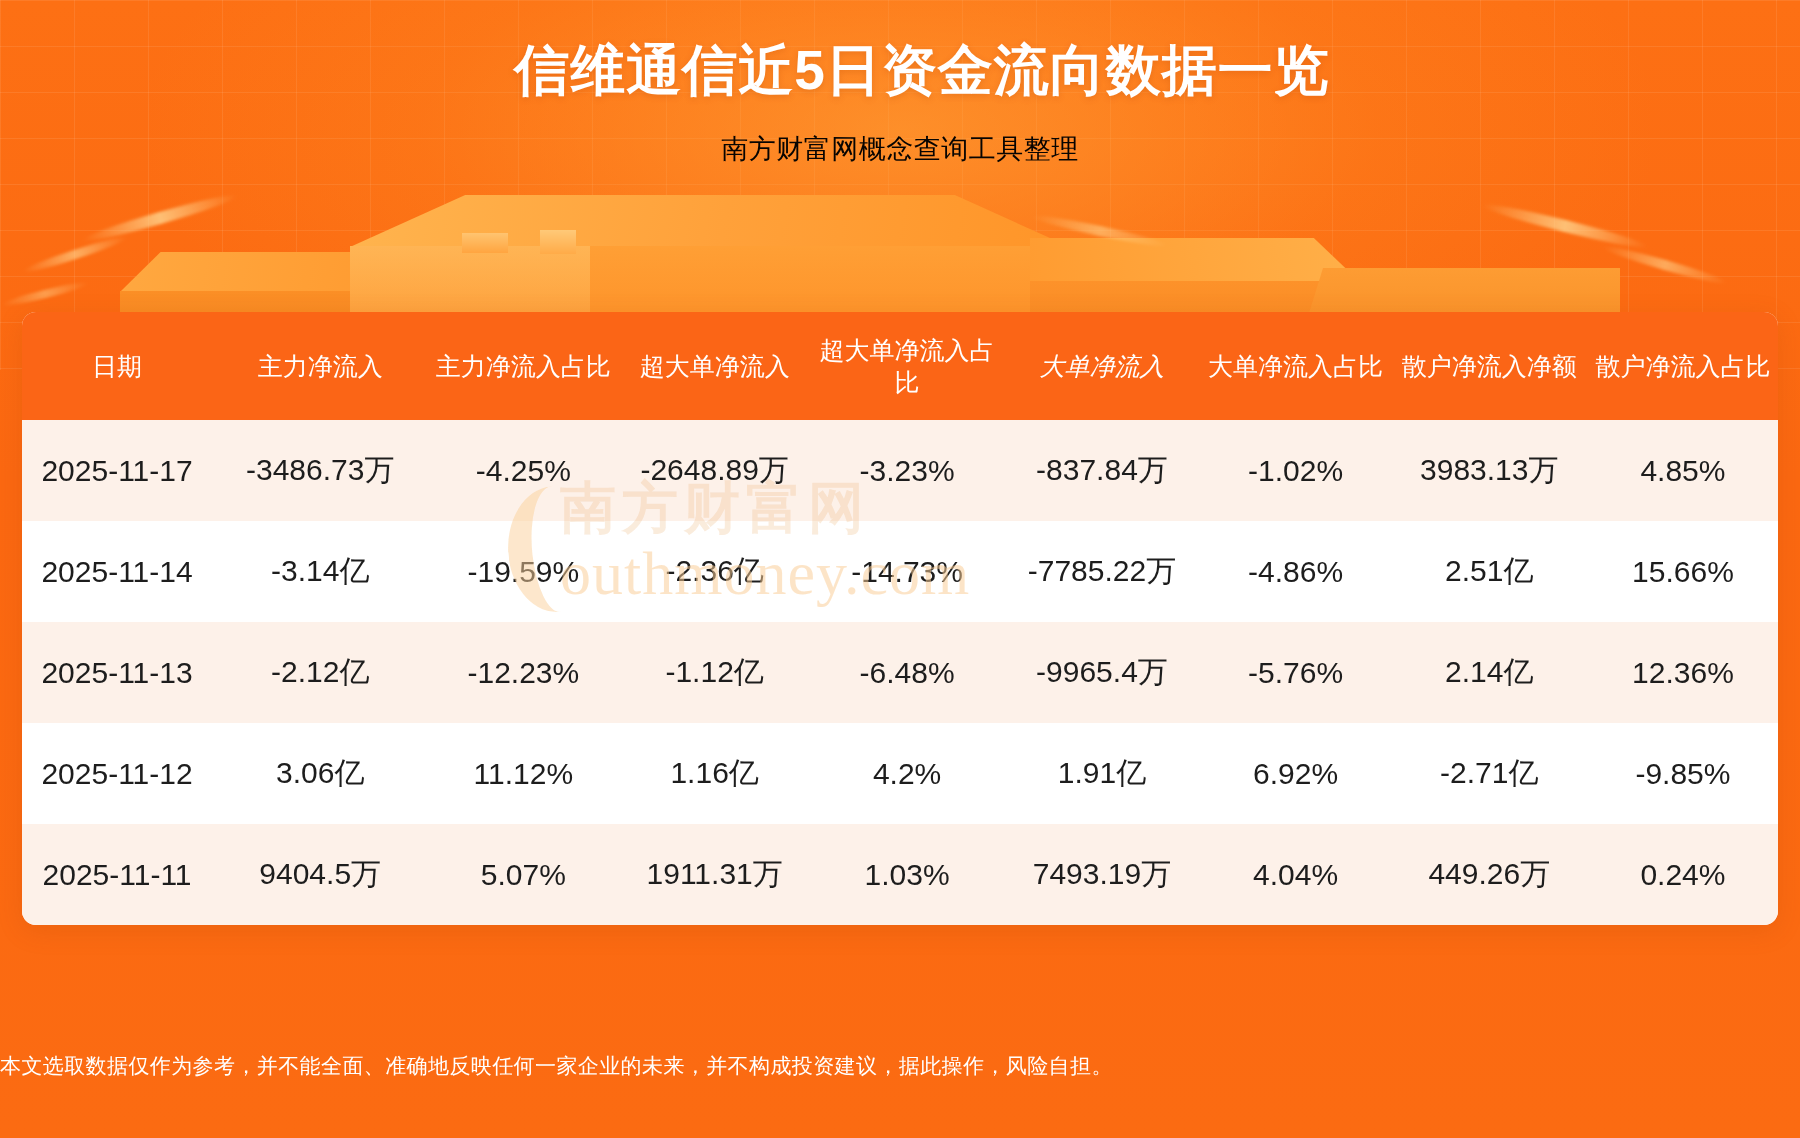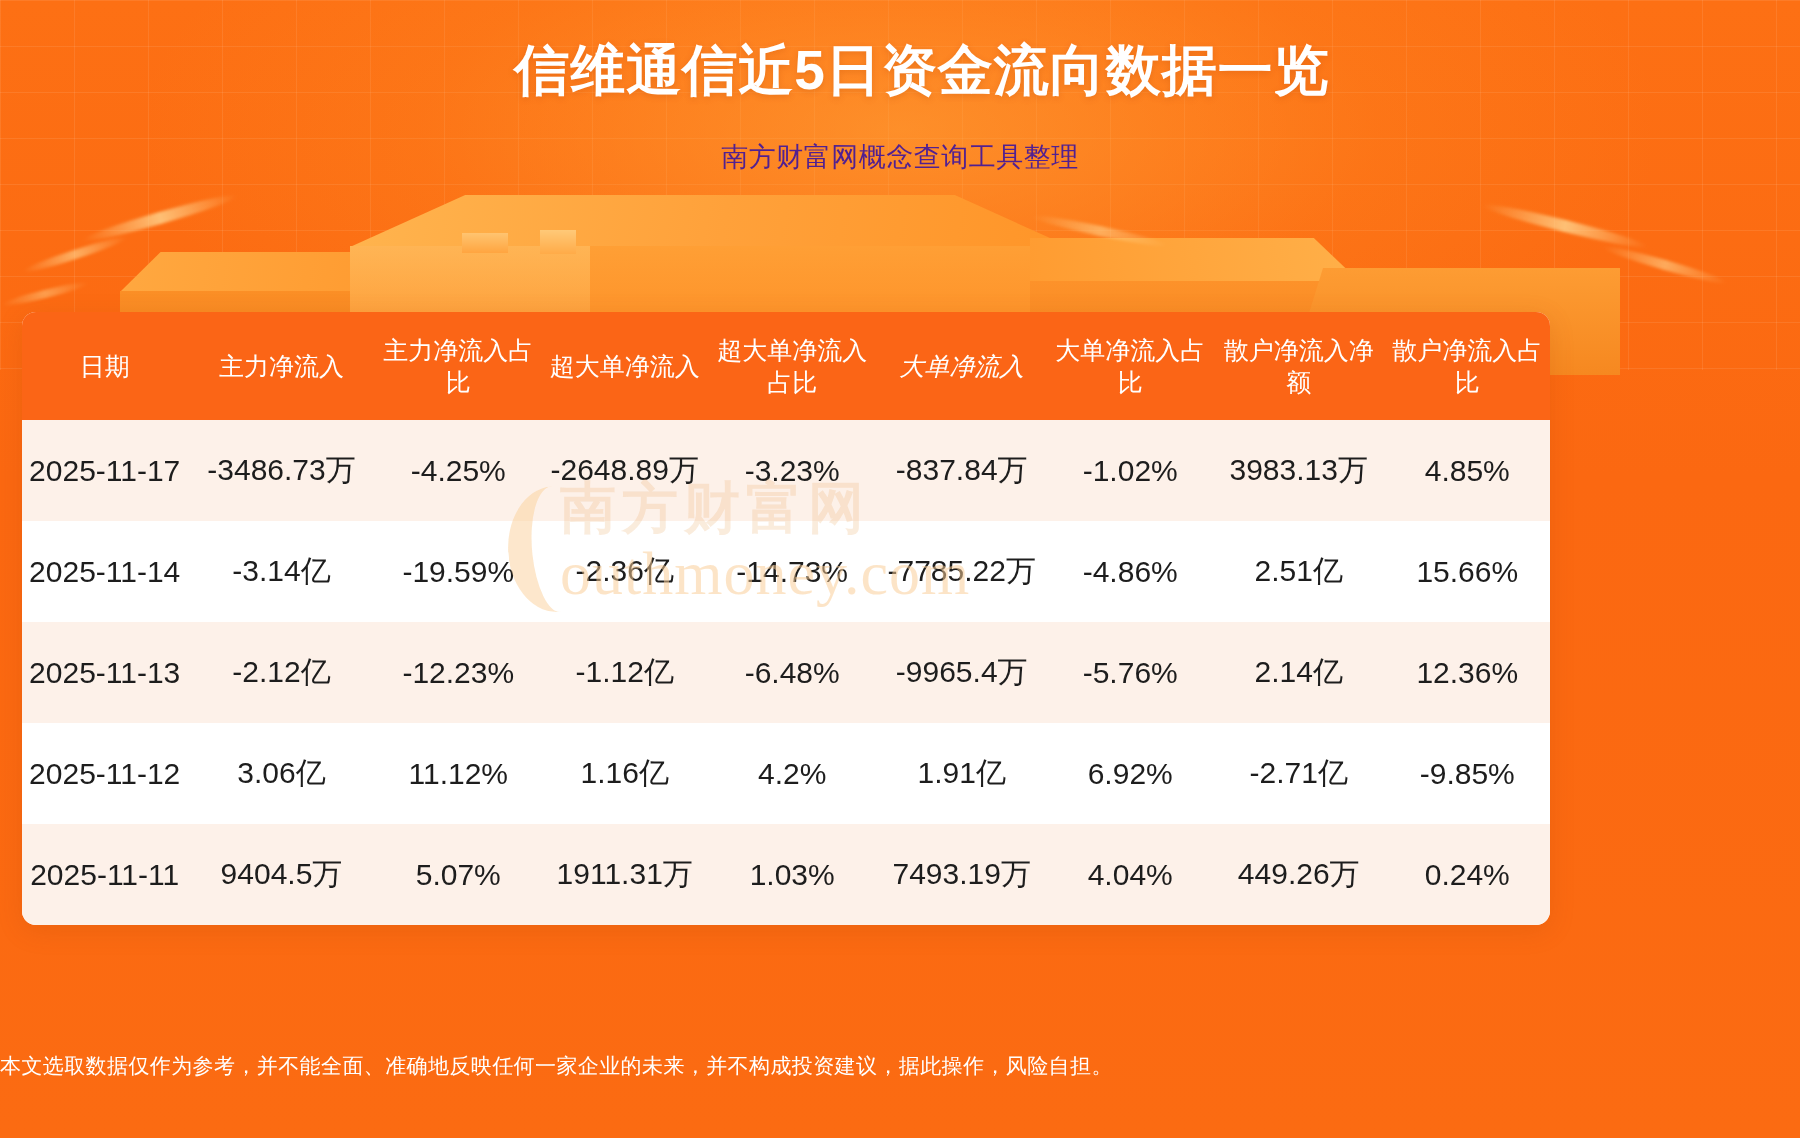--- a/index.html
+++ b/index.html
@@ -138,34 +138,34 @@
   .hero-title {
     color: #ffffff;
     font-size: 55px;
     font-weight: bold;
     letter-spacing: 1px;
     line-height: 1.25;
     text-shadow: 0 2px 6px rgba(170,60,0,0.22);
     margin-left: 44px;
   }
   .hero-sub {
-    color: #4c1d95;
+    color: #000000;
     font-size: 27px;
     font-weight: normal;
-    margin-top: 34px;
+    margin-top: 26px;
     letter-spacing: 0.5px;
     opacity: 0.97;
   }
 
   
   .card {
     position: absolute;
     left: 22px;
     top: 312px;
-    width: 1528px;
+    width: 1756px;
     z-index: 6;
     border-radius: 14px;
     overflow: hidden;
     background: #fdf3ec;
     box-shadow: 0 6px 26px rgba(160,60,0,0.16);
   }
 
   table.ft {
     width: 100%;
     border-collapse: collapse;

